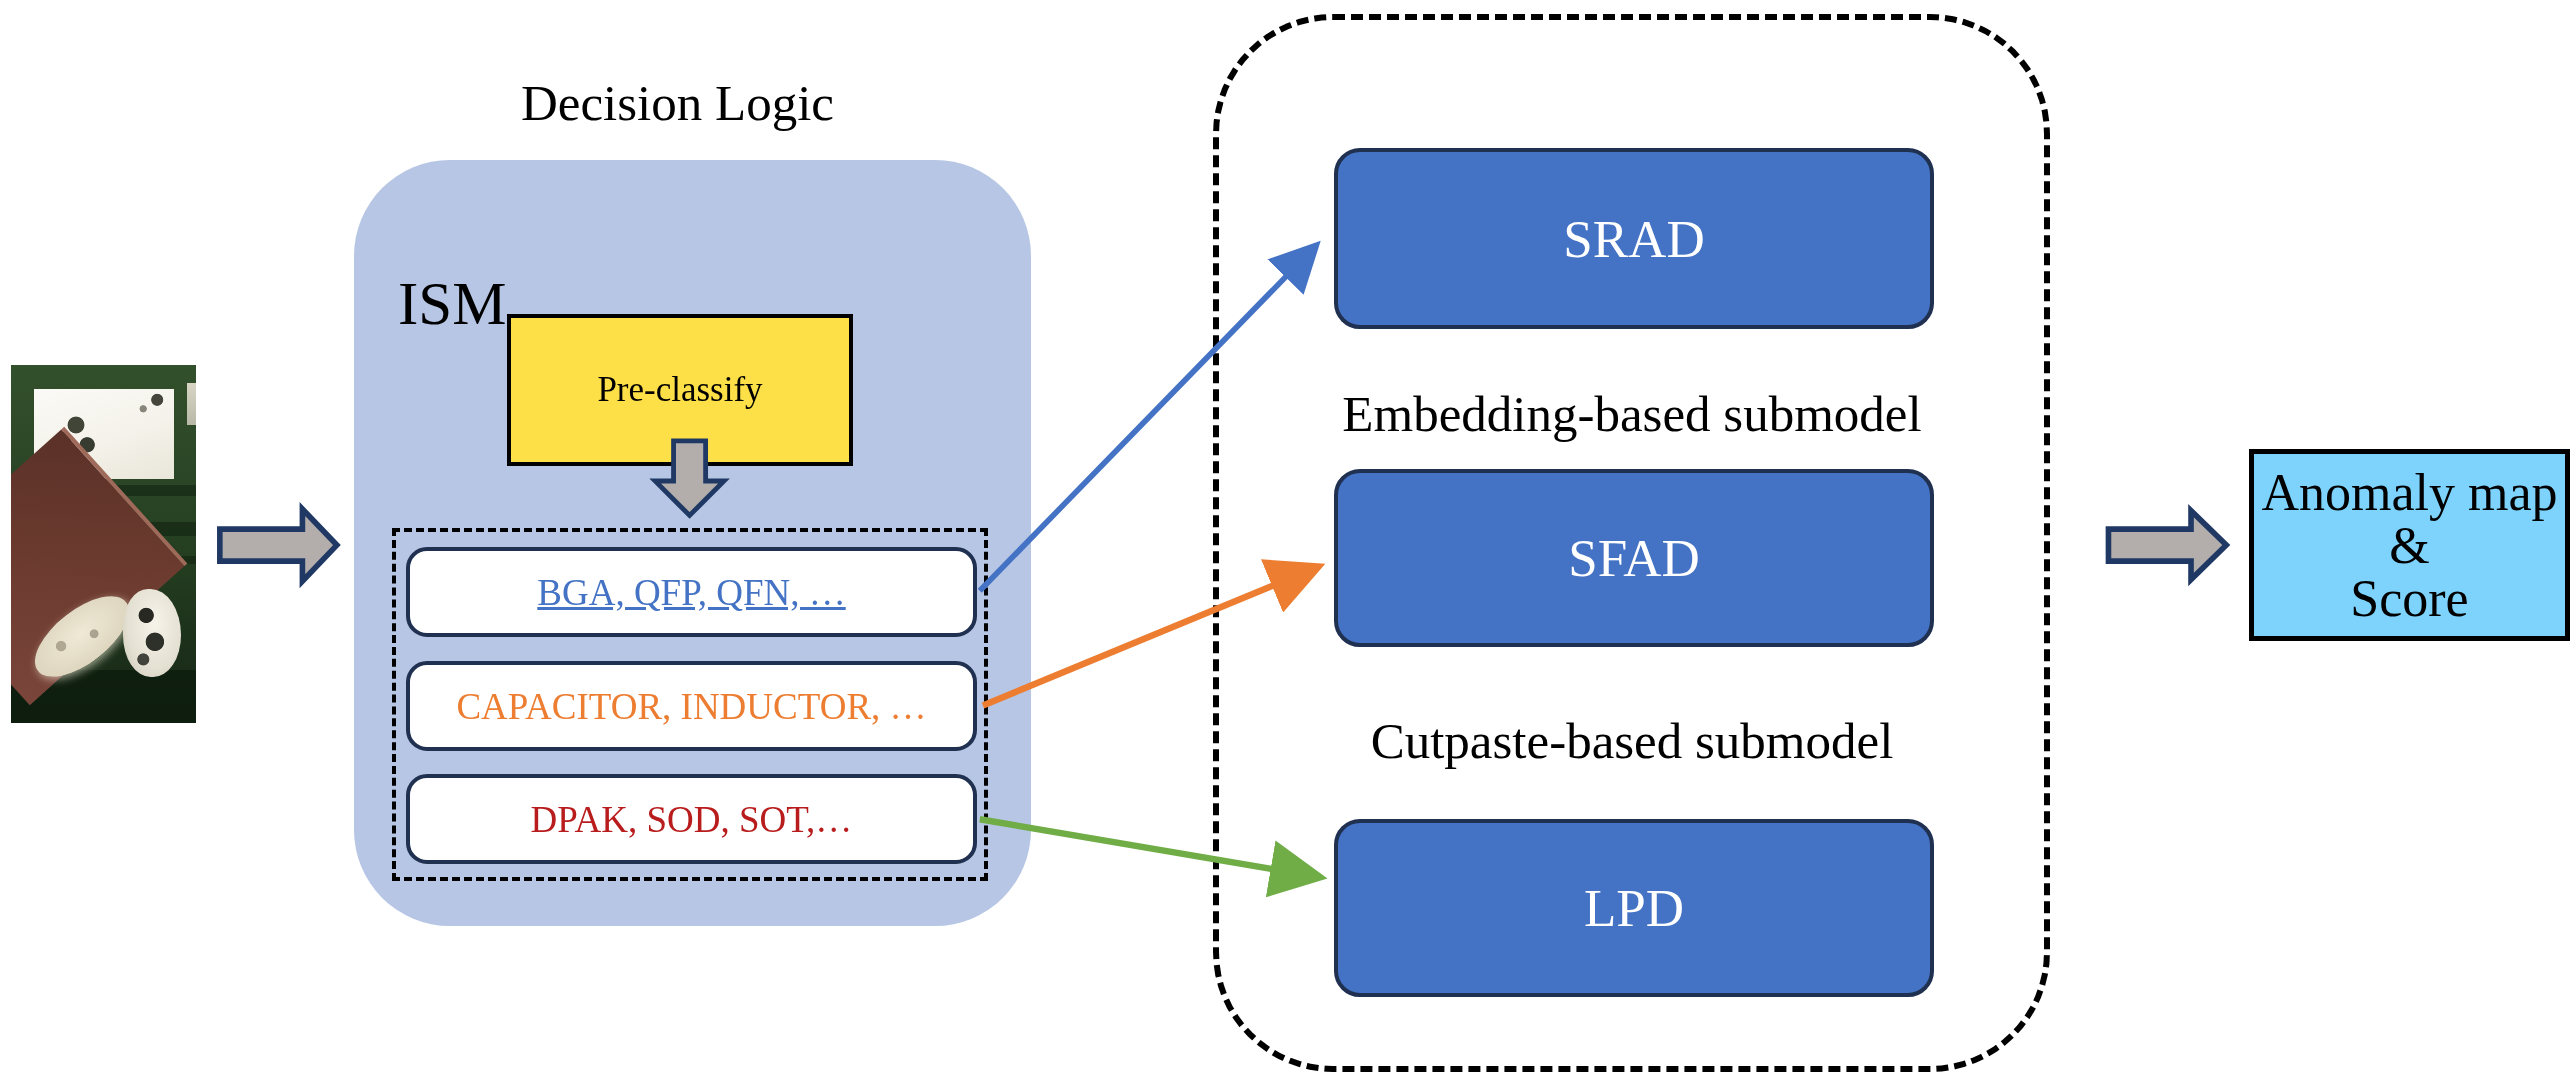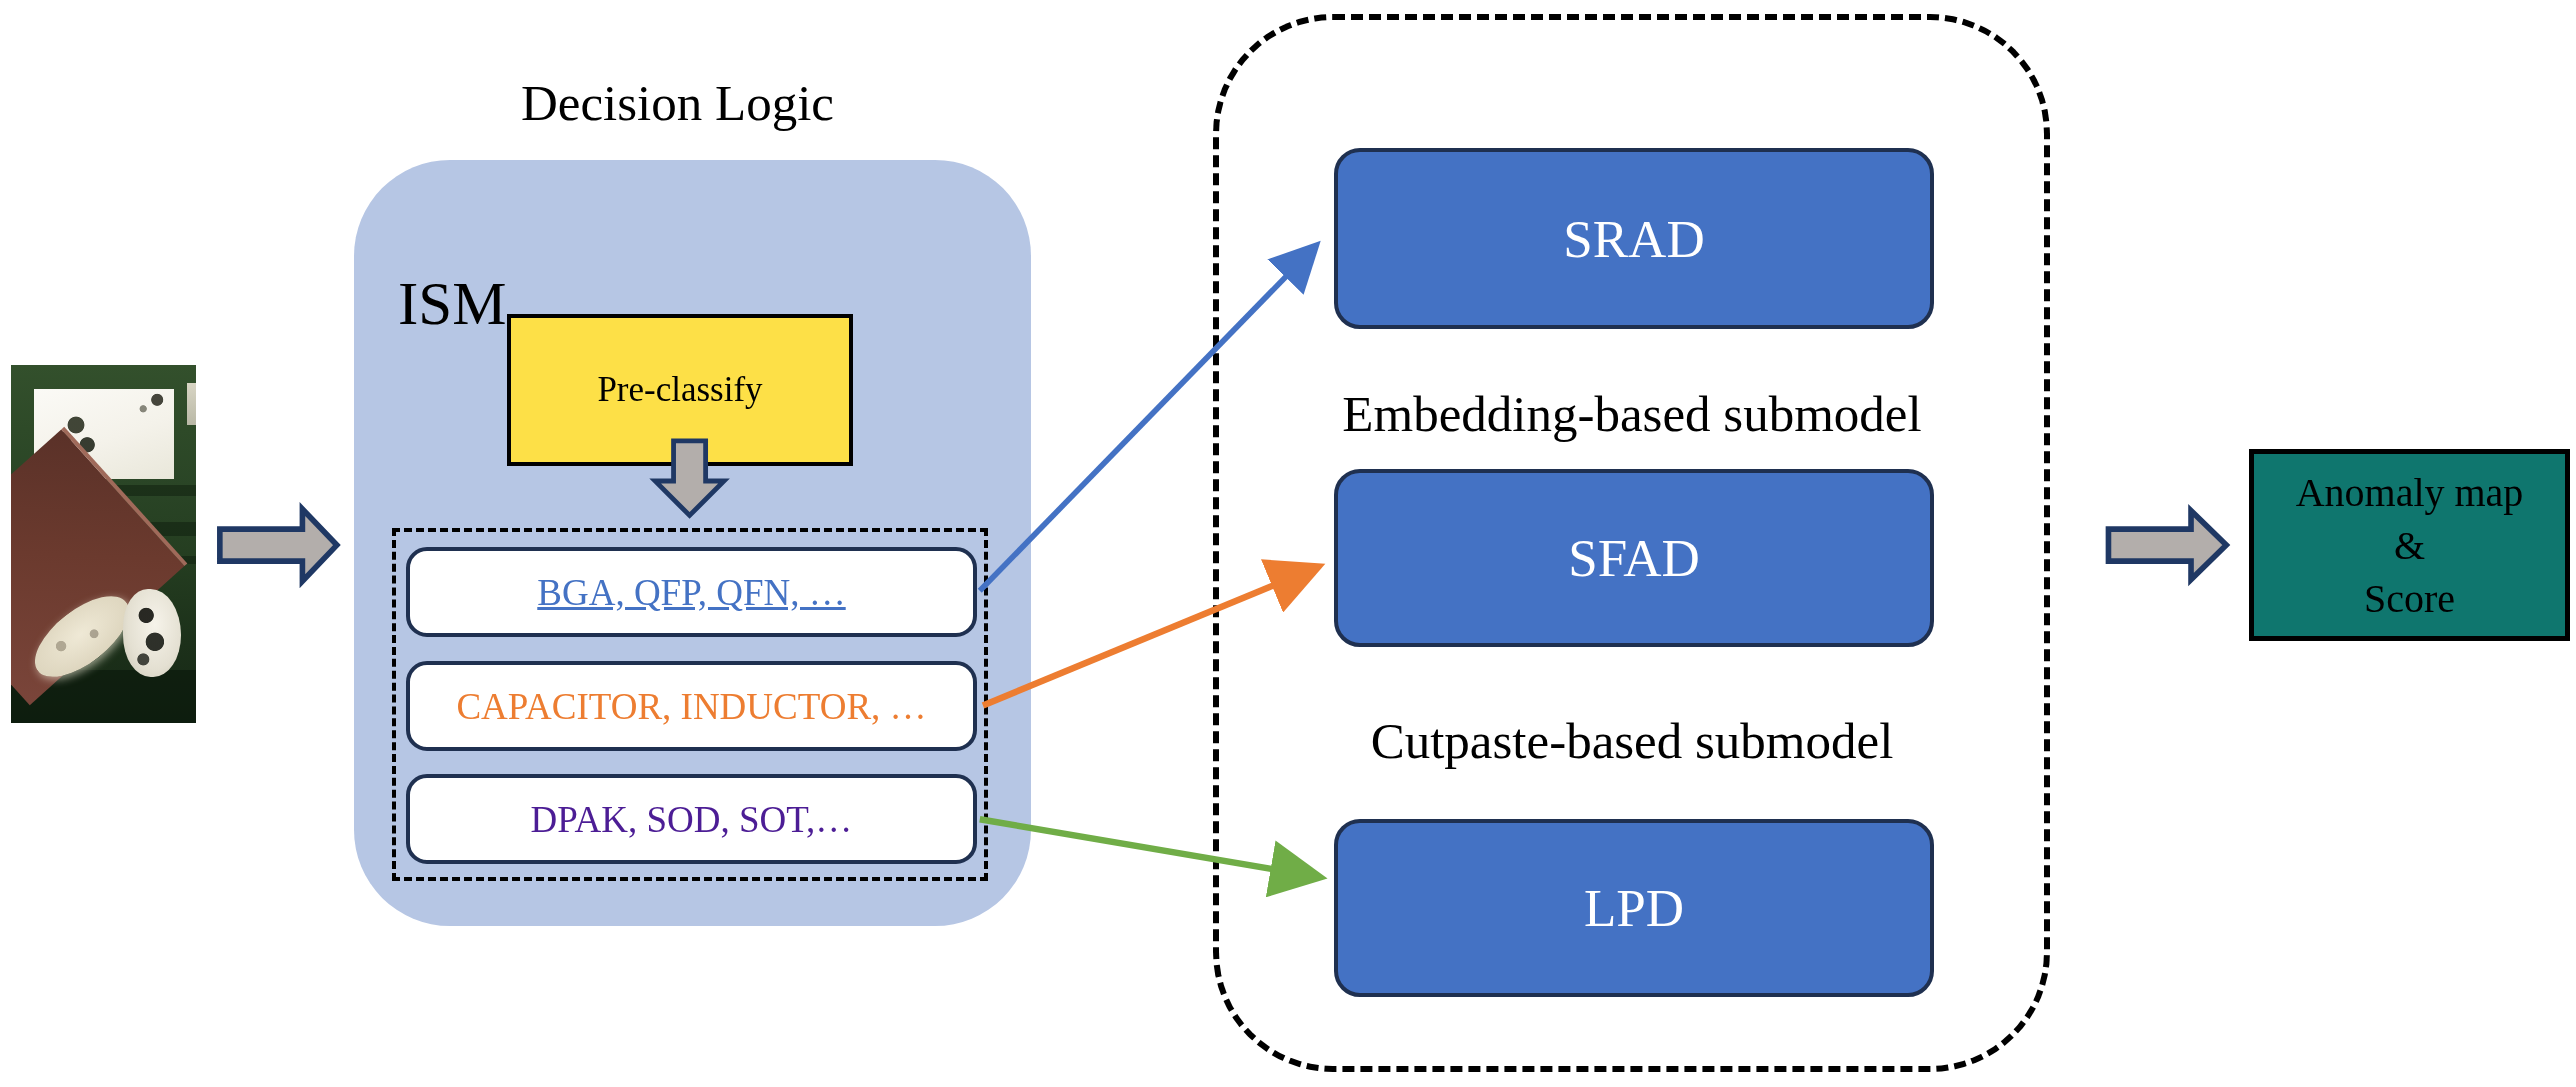--- a/index.html
+++ b/index.html
@@ -78,21 +78,21 @@
     left:392px;top:528px;width:596px;height:353px;
     border:4.8px dashed #000;box-sizing:border-box;
   }
   .class-box{
     left:406px;width:571px;height:90px;
     background:#ffffff;border:4px solid #1f3050;border-radius:21px;box-sizing:border-box;
     font-size:37px;
   }
   #class-box-0{top:547px;color:#4472c4;text-decoration:underline;}
   #class-box-1{top:661px;color:#ed7d31;}
-  #class-box-2{top:774px;color:#4c1d95;}
+  #class-box-2{top:774px;color:#b91c1c;}
 
   
   #submodel-container{
     left:1213px;top:14.4px;width:837px;height:1058px;
     border:6.4px dashed #000;border-radius:120px;box-sizing:border-box;
   }
   .submodel-title{left:1271px;width:722px;height:56px;font-size:51px;color:#000;}
   #submodel-title-0{top:66px;}
   #submodel-title-1{top:386px;text-align:center;}
   #submodel-title-2{top:713px;}
@@ -101,22 +101,22 @@
     background:#4472c4;border:4.8px solid #1f3050;border-radius:26px;box-sizing:border-box;
     color:#ffffff;font-size:53px;
   }
   #model-box-0{top:148px;height:181px;}
   #model-box-1{top:469px;height:178px;}
   #model-box-2{top:819px;height:178px;}
 
   
   #output-box{
     left:2249px;top:449px;width:321px;height:192px;
-    background:#0f766e;border:5.6px solid #000;box-sizing:border-box;
-    flex-direction:column;font-size:40px;line-height:53px;color:#000;
+    background:#7dd3fc;border:5.6px solid #000;box-sizing:border-box;
+    flex-direction:column;font-size:52px;line-height:53px;color:#000;
   }
 
   svg.overlay{position:absolute;left:0;top:0;}
 </style>
 </head>
 <body>
 
 <div id="stage">
 
   <div id="photo" class="abs">

